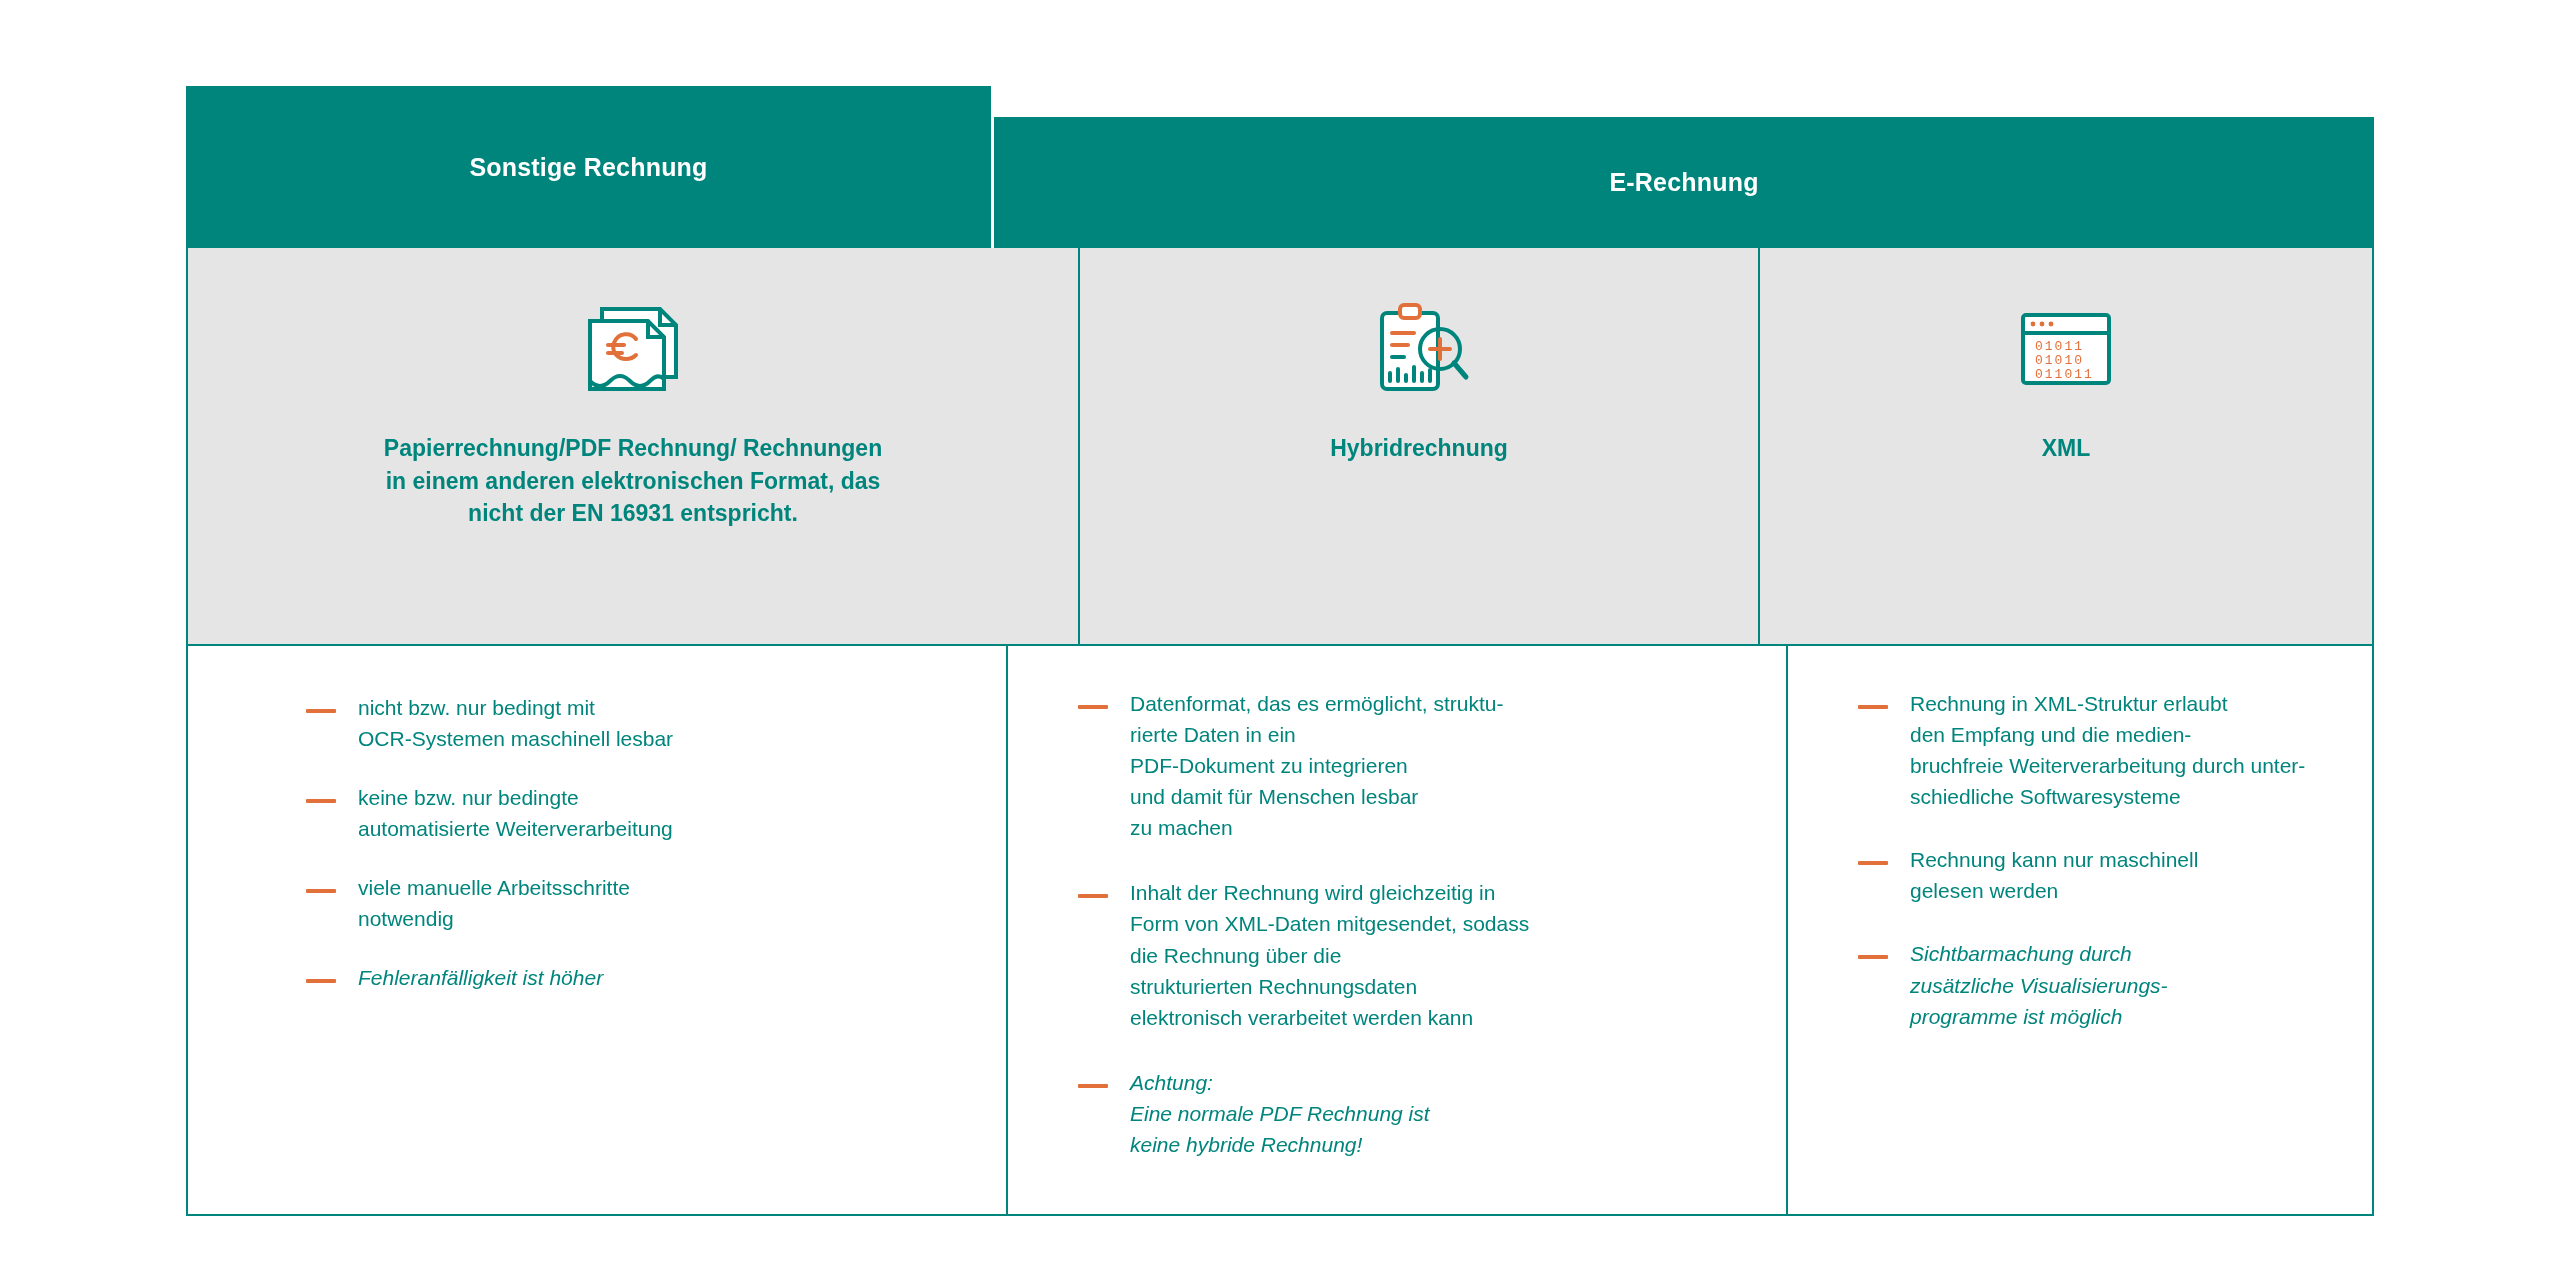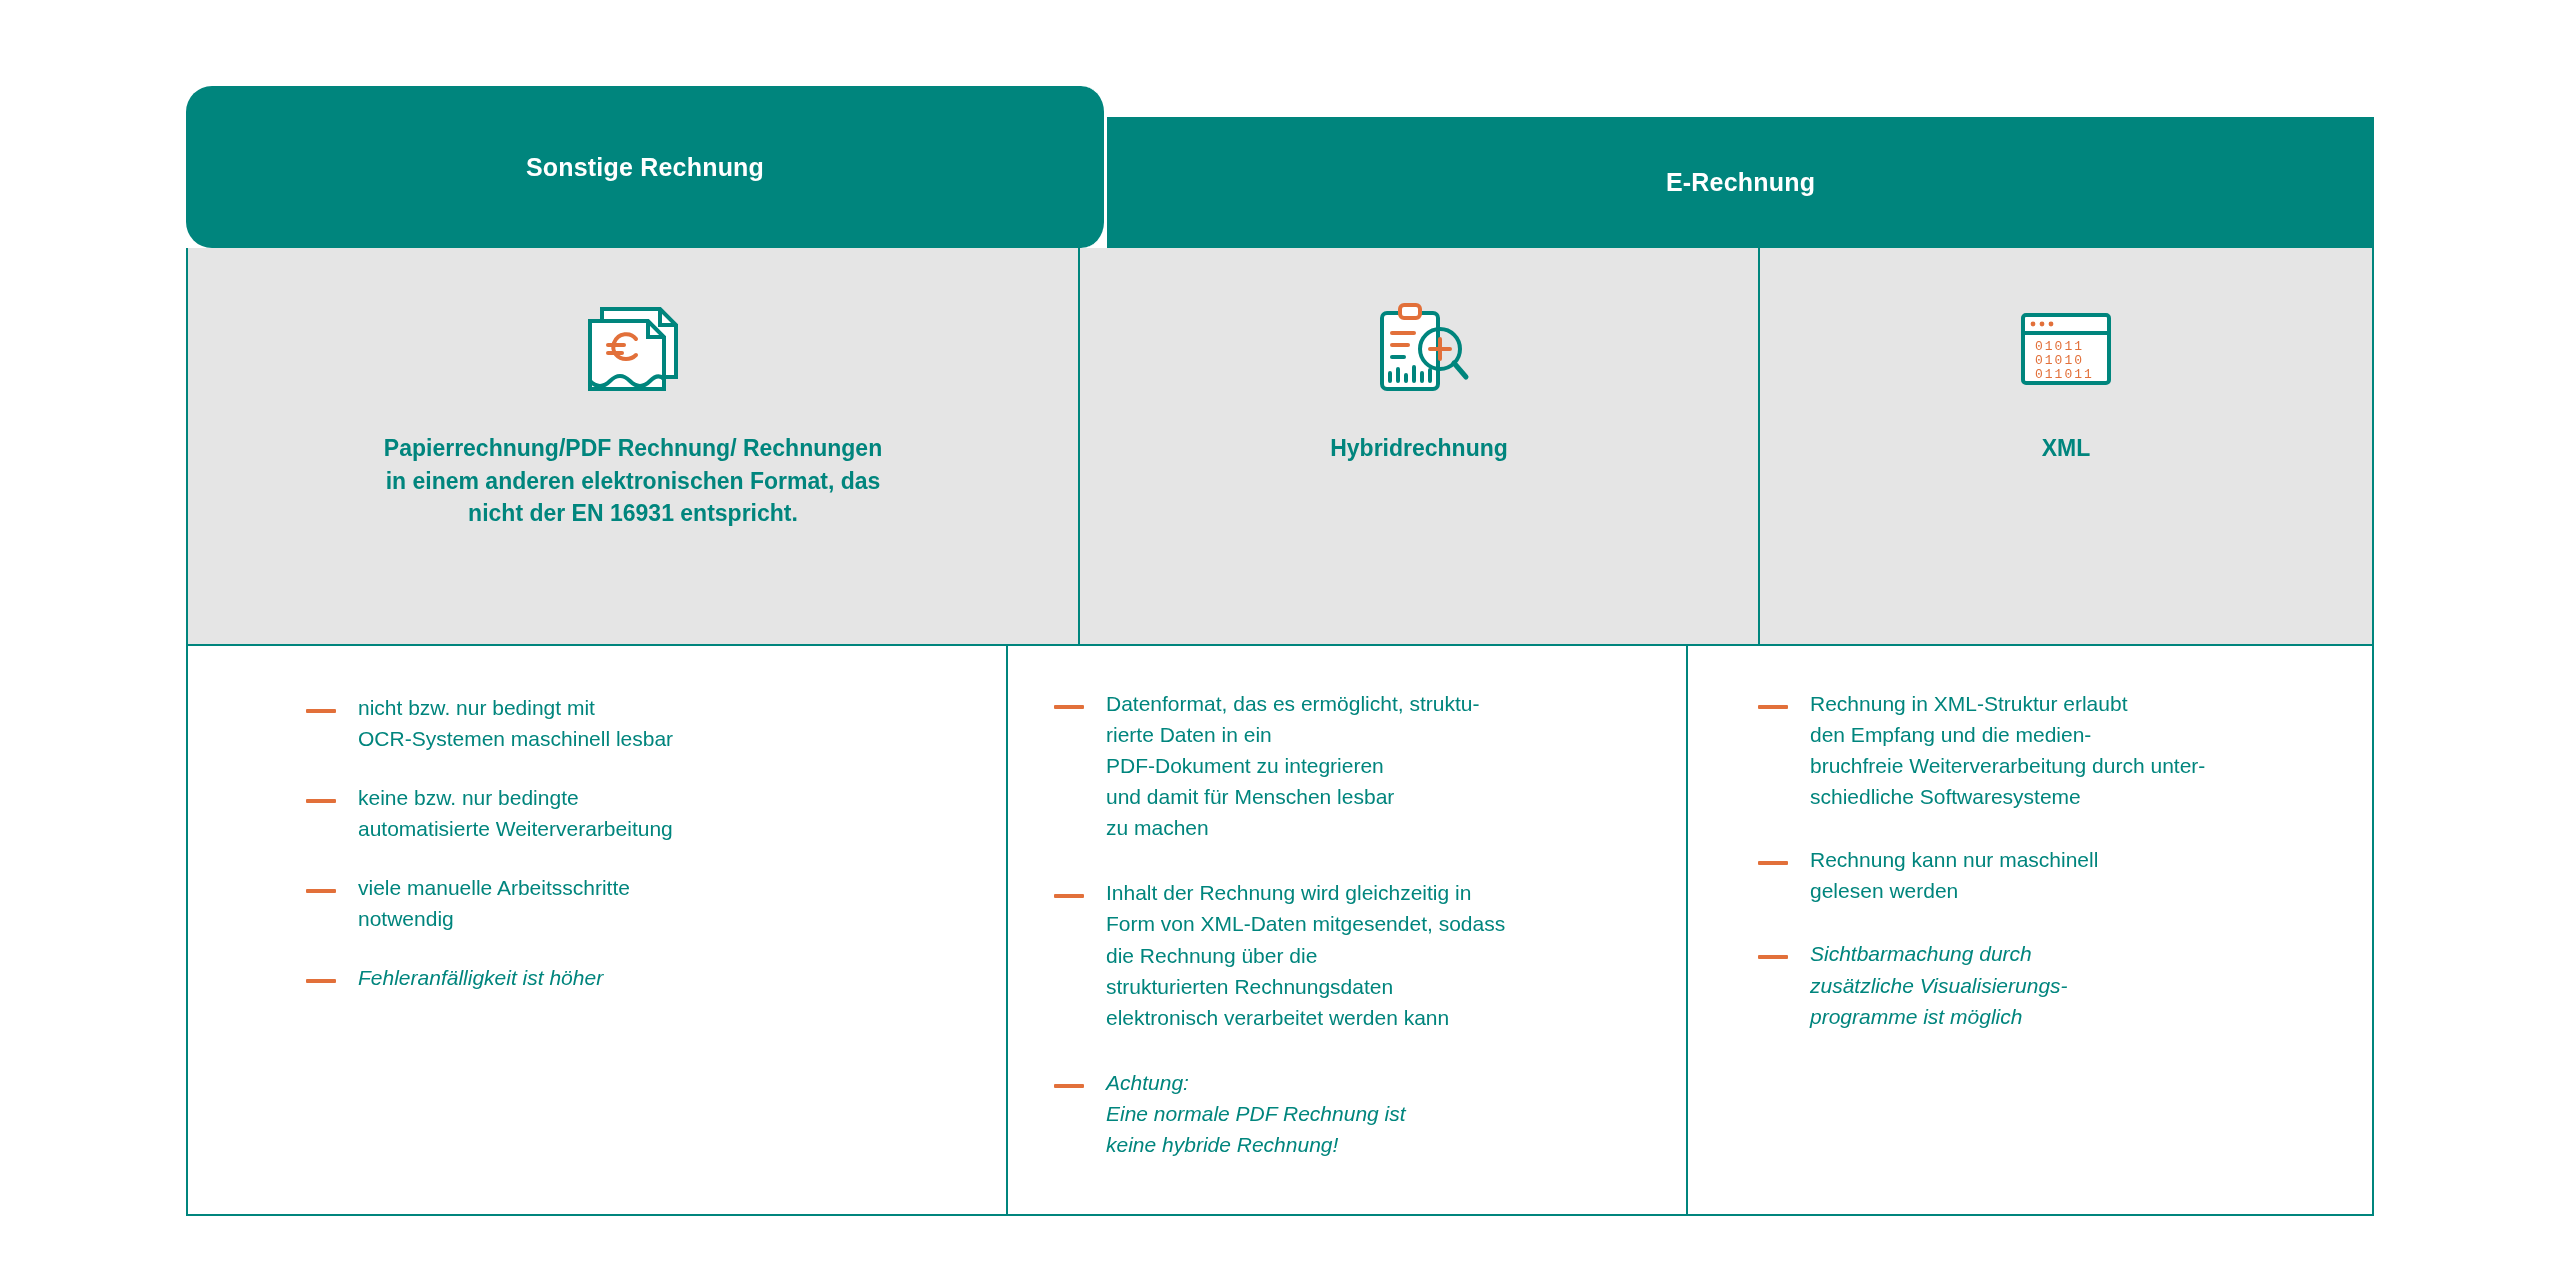--- a/index.html
+++ b/index.html
@@ -43,23 +43,22 @@
     color: #ffffff;
     display: flex;
     align-items: center;
     justify-content: center;
     font-weight: bold;
     font-size: 25px;
     letter-spacing: .2px;
     box-sizing: border-box;
   }
   .header-cell.left {
-    width: 921px;
+    width: 808px;
     border-right: 3px solid #ffffff;
-    border-radius: 26px;
   }
   .header-cell.right {
     flex: 1 1 auto;
     margin-top: 31px;
   }
 
   
   .mid-row {
     display: flex;
     flex: 0 0 398px;
@@ -102,21 +101,21 @@
     flex: 1 1 auto;
   }
   .bullet-cell {
     box-sizing: border-box;
     border: 2px solid #00857d;
     border-top: none;
     background: #ffffff;
     padding: 42px 34px 20px 34px;
   }
   .bullet-cell.c1 { width: 822px; padding-left: 118px; padding-top: 46px;}
-  .bullet-cell.c2 { width: 680px; border-left: none; padding-left: 46px; padding-top: 42px;}
+  .bullet-cell.c2 { width: 780px; border-left: none; padding-left: 70px; padding-top: 42px;}
   .bullet-cell.c3 { flex: 1 1 auto; border-left: none; padding-left: 70px; padding-top: 42px;}
 
   .bullet {
     display: flex;
     align-items: flex-start;
     margin-bottom: 28px;
   }
   .bullet:last-child { margin-bottom: 0; font-style: italic; }
 
   .dash {

